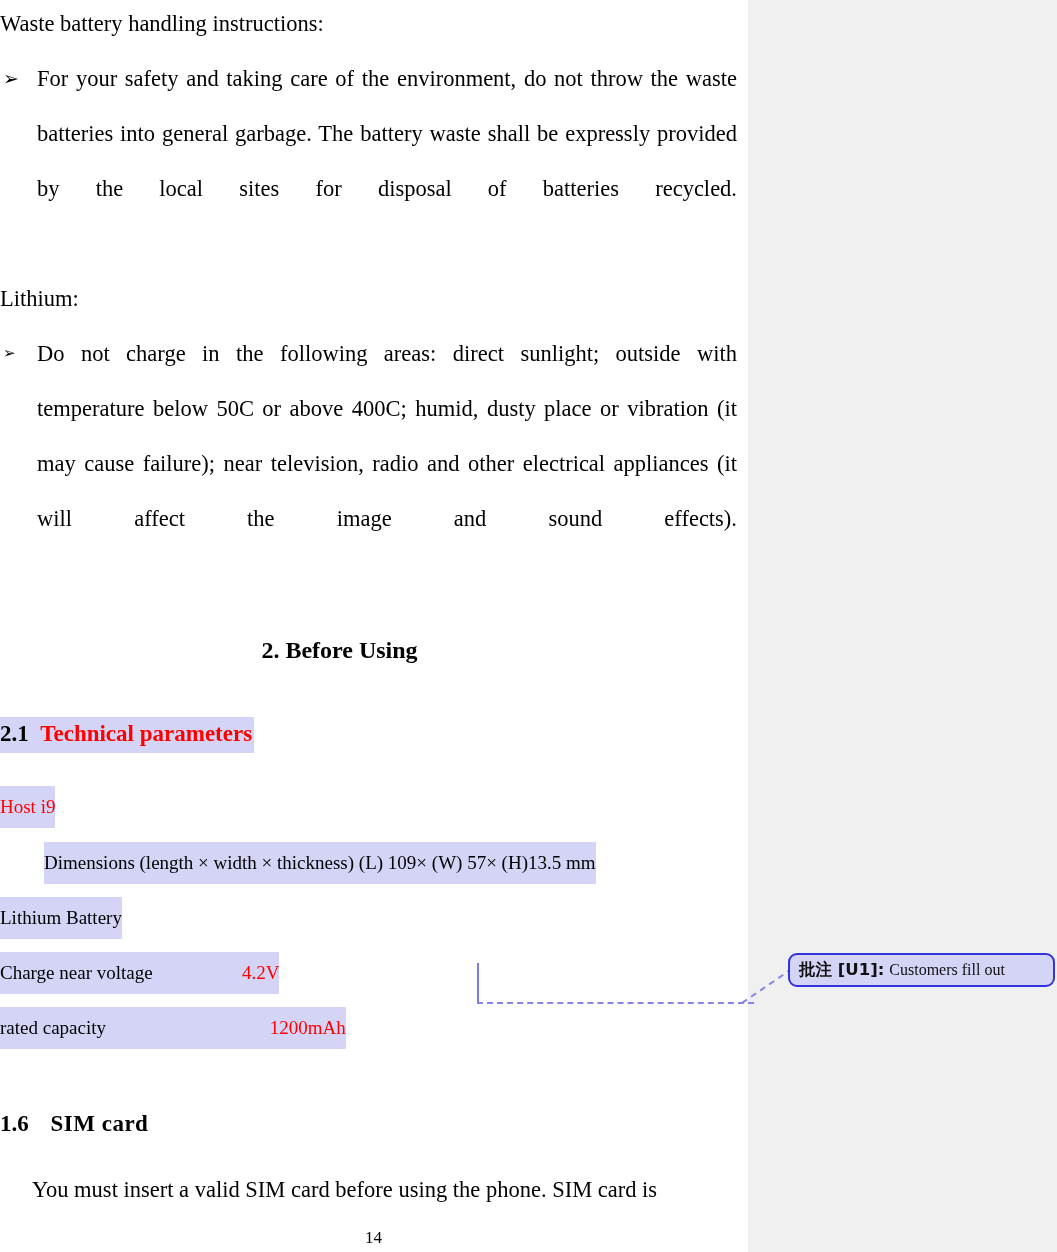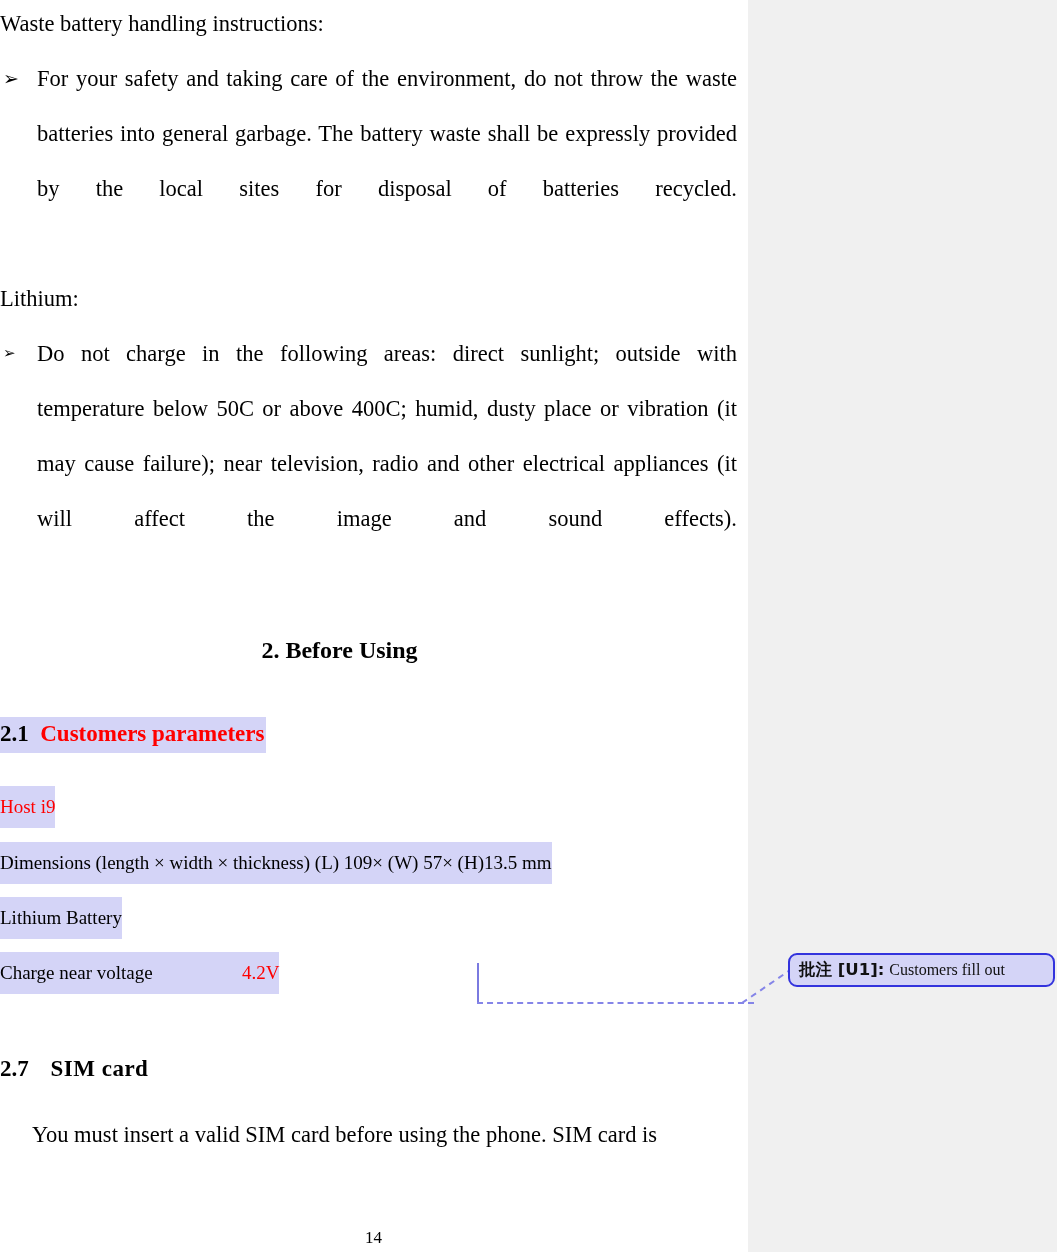--- a/index.html
+++ b/index.html
@@ -208,47 +208,53 @@
       <span class="bullet-glyph">➢</span>
       <span class="bullet-text">Do not charge in the following areas: direct sunlight; outside with temperature below 50C or above 400C; humid, dusty place or vibration (it may cause failure); near television, radio and other electrical appliances (it will affect the image and sound effects).</span>
     </div>
 
     <div class="h-center" style="margin-top:35px; margin-left:-58px;">
       <span>2. Before Using</span>
     </div>
 
     <div style="margin-top:52px;">
       <span class="h2 hl" style="display:inline-block; padding:3px 2px 4px 0;">
-        <span>2.1</span><span>&nbsp;&nbsp;</span><span class="red">Customers parameters</span>
+        <span>2.1</span><span>&nbsp;&nbsp;</span><span class="red">Technical parameters</span>
       </span>
     </div>
 
     <div class="spec-row" style="margin-top:26px;">
       <span class="seg red">Host i9</span>
     </div>
 
-    <div class="spec-row" style="margin-top:1px;">
+    <div class="spec-row" style="margin-top:1px;padding-left:44px;">
       <span class="seg">Dimensions (length × width × thickness) (L) 109× (W) 57× (H)13.5 mm</span>
     </div>
 
     <div class="spec-row">
       <span class="seg">Lithium Battery</span>
     </div>
 
 
     <div class="spec-row">
       <span class="seg">
         <span class="spec-inline">Charge near voltage</span>
         <span class="spec-inline red" style="width:122px; text-align:right;">4.2V</span>
       </span>
     </div>
 
+    <div class="spec-row">
+      <span class="seg">
+        <span class="spec-inline">rated capacity</span>
+        <span class="spec-inline red" style="width:235px; text-align:right;">1200mAh</span>
+      </span>
+    </div>
 
     <div class="h2" style="margin-top:55px;">
-      <span>2.7</span><span>&nbsp;</span><span style="letter-spacing:0.5px; margin-left:16px;">SIM card</span>
+      <span>1.6</span><span>&nbsp;</span><span style="letter-spacing:0.5px; margin-left:16px;">SIM card</span>
     </div>
 
     <div class="para justify-block" style="margin-top:24px; text-indent:32px;">
       <span>You must insert a valid SIM card before using the phone. SIM card is</span>
     </div>
 
   </div>
 
   <div id="page-number">
     <span>14</span>

